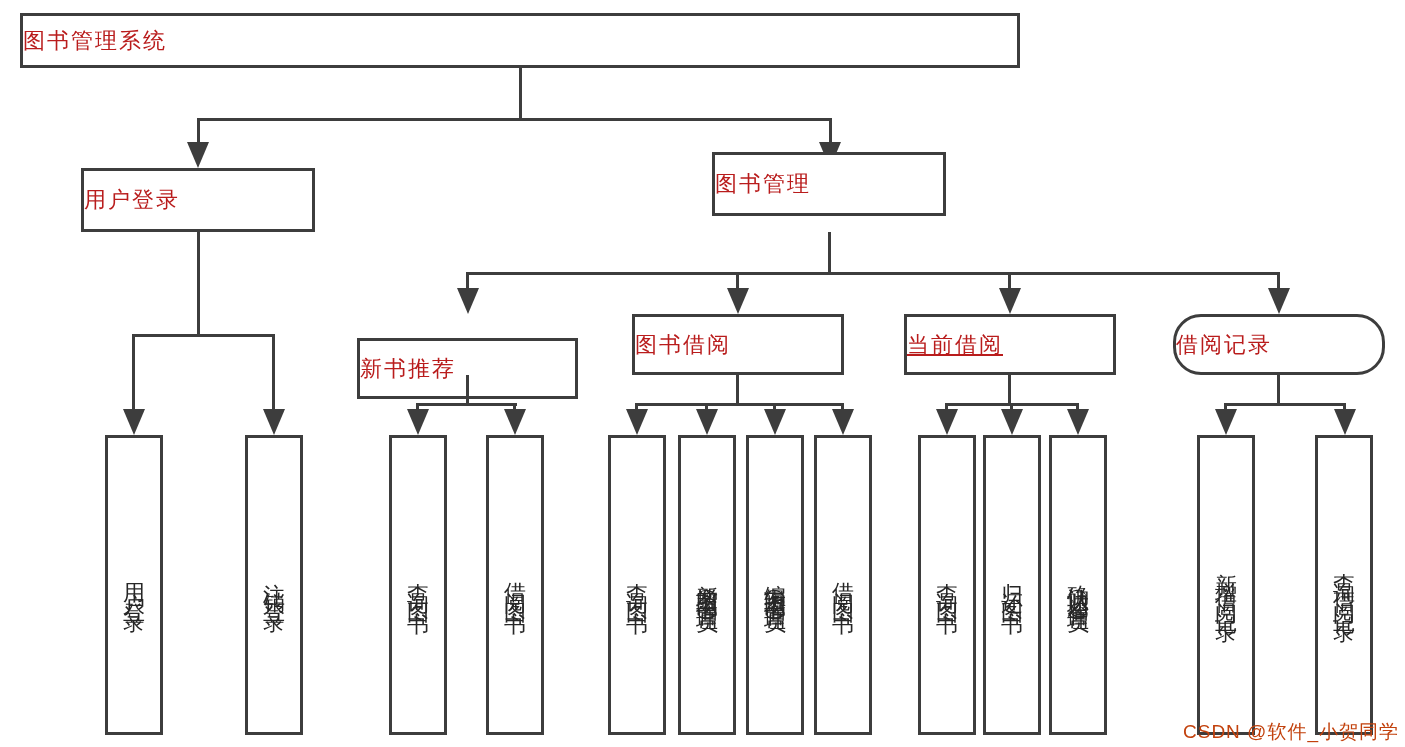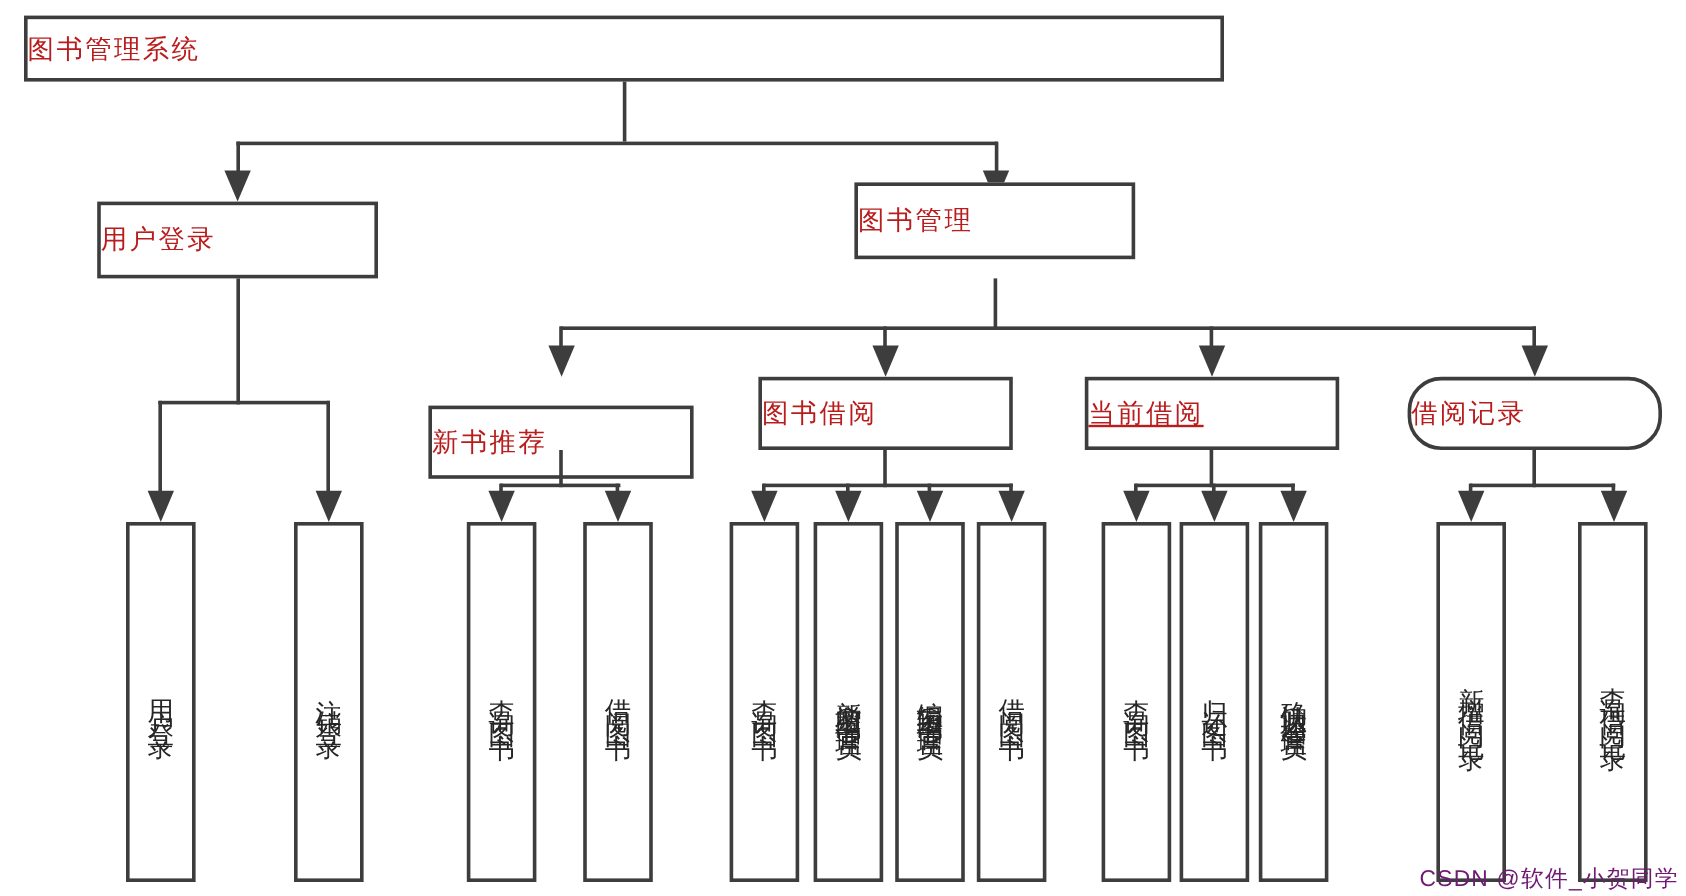--- a/index.html
+++ b/index.html
@@ -53,21 +53,21 @@
     position:absolute;
     width:0; height:0;
     border-left:11px solid transparent;
     border-right:11px solid transparent;
     border-top:26px solid #3d3d3d;
   }
   .watermark {
     position:absolute;
     left:1183px; top:719px;
     font-size:19px;
-    color:#701a75;
+    color:#c2410c;
     letter-spacing:1px;
     white-space:nowrap;
     z-index:10;
   }
 </style>
 </head>
 <body>
 
 <div class="canvas">
 

